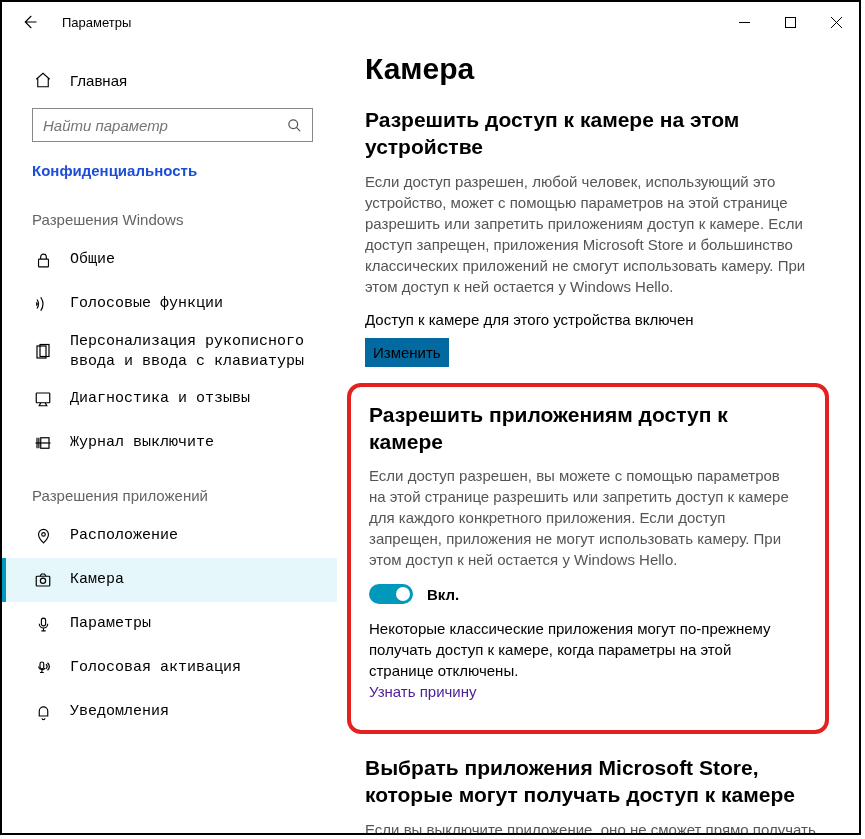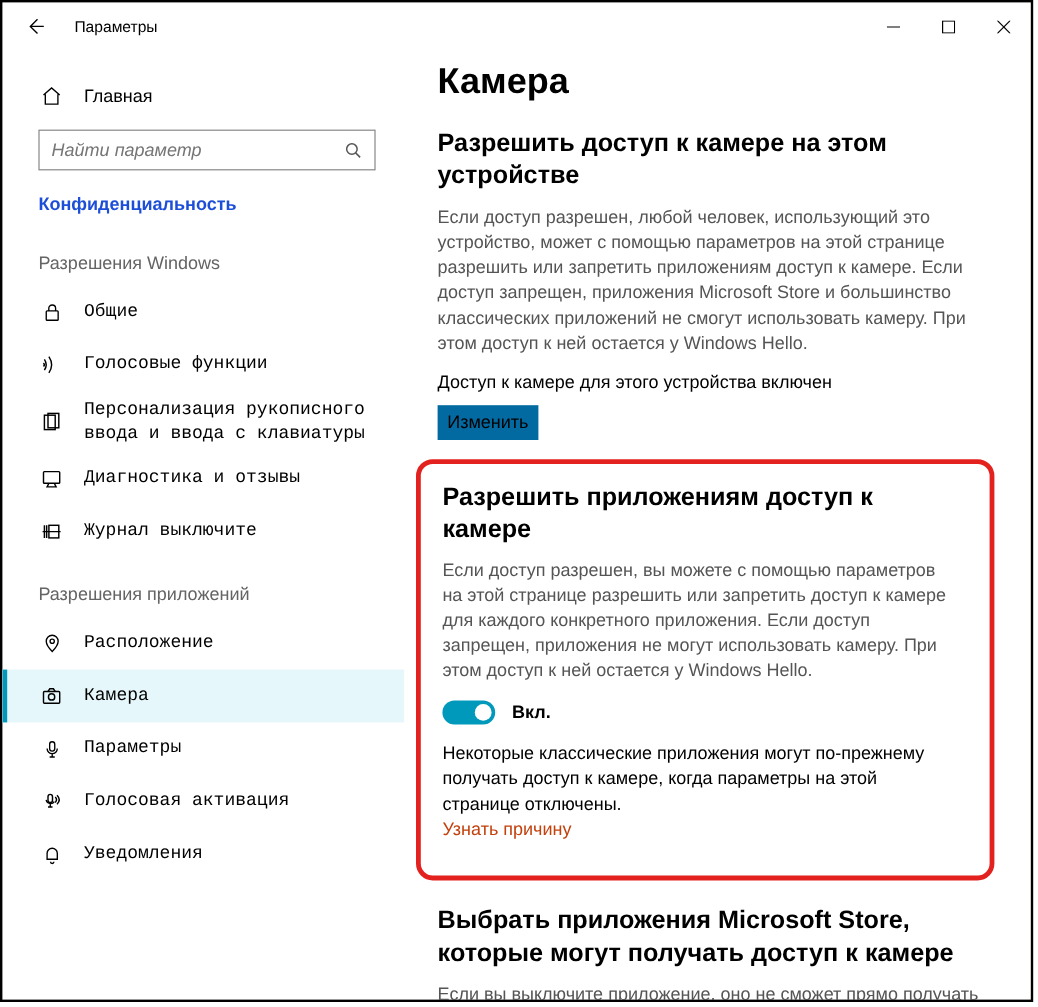--- a/index.html
+++ b/index.html
@@ -42,21 +42,21 @@
   .btn { display: inline-block; background: #0369a1; border: none; padding: 6px 8px; font-size: 15px; cursor: pointer; }
 
   .highlight-box { border: 4px solid #e3211f; border-radius: 14px; padding: 14px 28px 18px 18px; margin: 16px 0 18px -18px; }
   .highlight-box h2 { margin-top: 0; }
 
   .toggle-row { display: flex; align-items: center; margin: 14px 0; font-weight: bold; }
   .toggle { width: 44px; height: 20px; border-radius: 10px; background: #0099bc; position: relative; cursor: pointer; }
   .toggle::after { content: ""; position: absolute; right: 3px; top: 3px; width: 14px; height: 14px; border-radius: 50%; background: #fff; }
   .toggle-label { font-size: 15px; margin-left: 14px; }
 
-  a.link { color: #c2410c; text-decoration: none; font-size: 15px; }
+  a.link { color: #4c1d95; text-decoration: none; font-size: 15px; }
 
   
   svg { display: block; }
 </style>
 </head>
 <body>
 
 <div class="window">
 
   <div class="titlebar">

